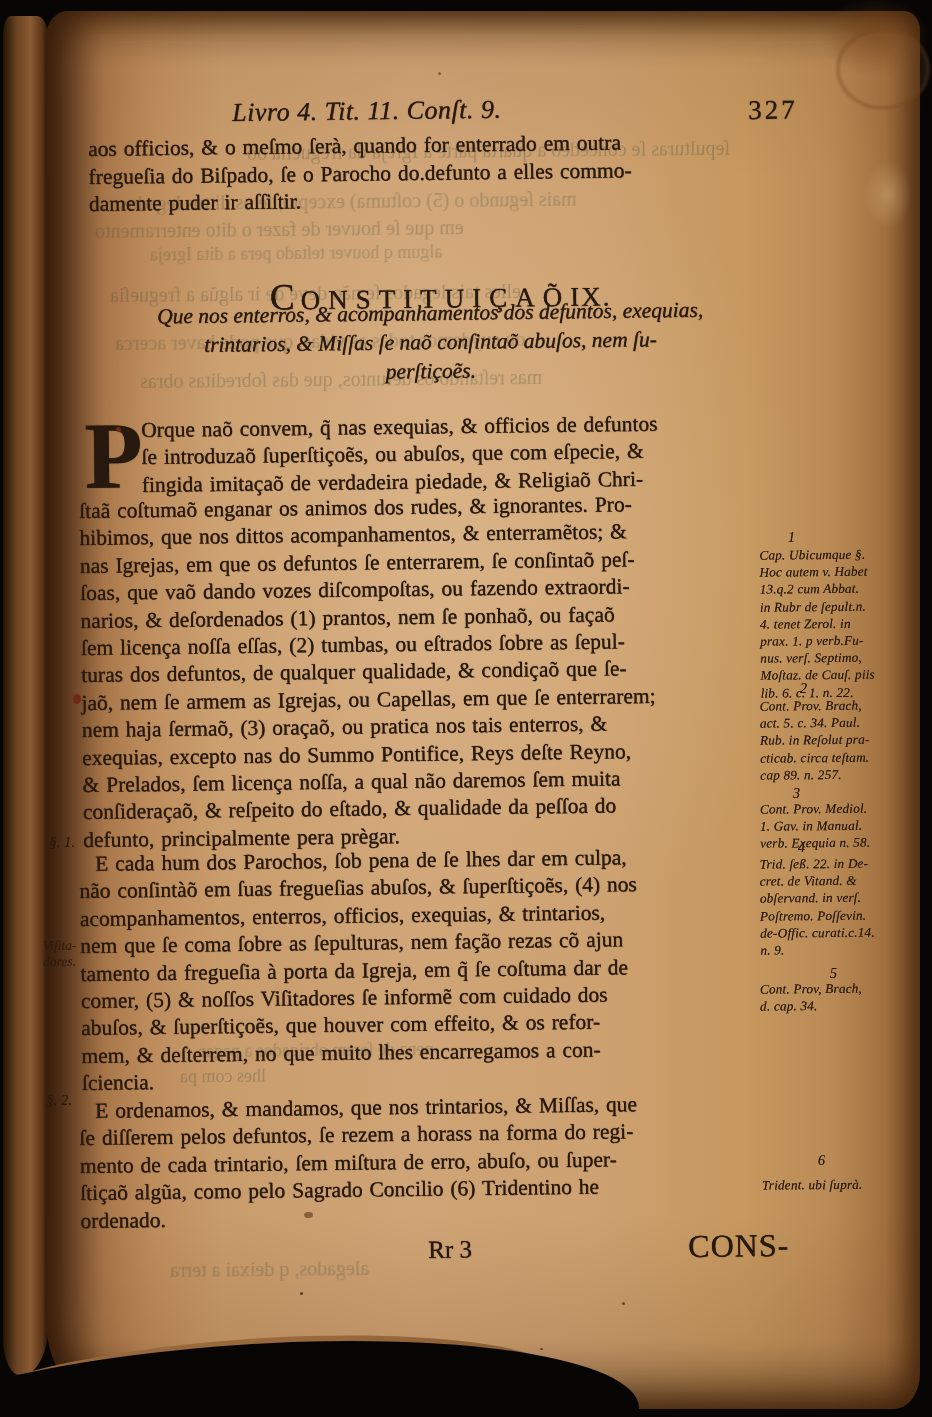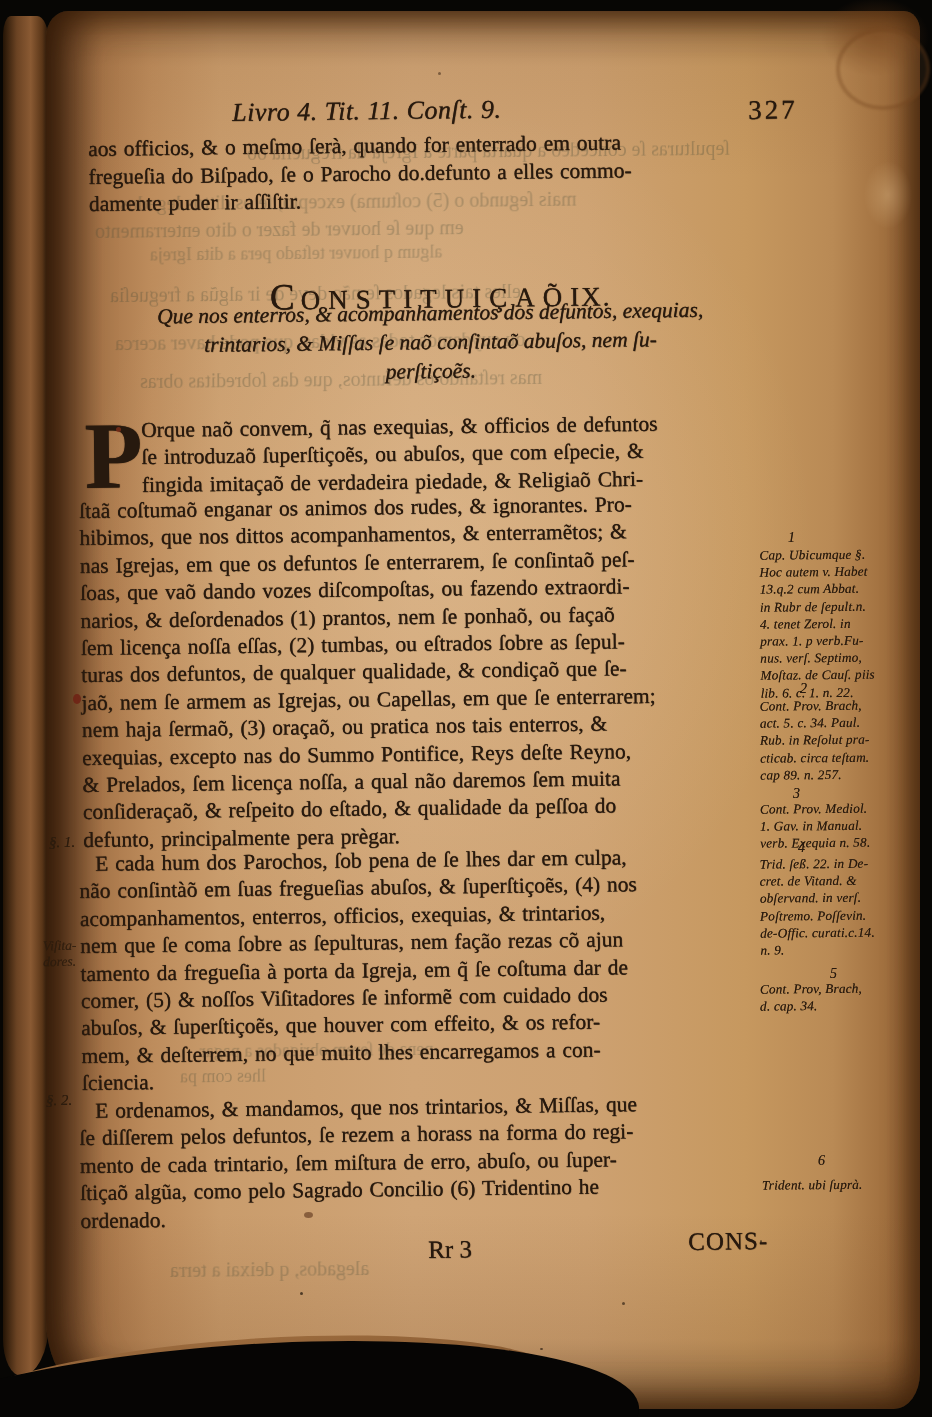--- a/index.html
+++ b/index.html
@@ -50,21 +50,21 @@
   .heading .initial{font-size:37px;letter-spacing:6px;}
   .heading .numeral{letter-spacing:2px;margin-left:0;}
   .subtitle{left:110px;top:303px;width:640px;text-align:center;font-style:italic;font-size:21.5px;line-height:29px;}
   .dropcap{left:84px;top:416px;font-size:95px;line-height:80px;font-weight:bold;
     text-shadow:0 0 1px rgba(30,18,6,.9);}
   .para1a{left:141px;top:417px;width:625px;font-size:21.5px;line-height:27.4px;word-spacing:1.5px;}
   .para1b{left:79px;top:498px;width:690px;font-size:21.5px;line-height:27.4px;word-spacing:1.5px;}
   .sec1{left:79px;top:851px;width:695px;font-size:21.5px;line-height:27.4px;word-spacing:1.5px;text-indent:16px;}
   .sec2{left:79px;top:1098px;width:695px;font-size:21.5px;line-height:27.4px;word-spacing:1.5px;text-indent:16px;}
   .signature{left:428px;top:1236px;font-size:25px;}
-  .catchword{left:688px;top:1228px;font-size:25px;letter-spacing:1px;}
+  .catchword{left:688px;top:1228px;font-size:32px;letter-spacing:1px;}
   
   .gloss{position:absolute;font-style:italic;font-size:15px;color:#2c1c0e;
     text-shadow:0 0 .6px rgba(40,25,10,.7);transform:rotate(-1deg);}
   .g-s1{left:49px;top:834px;}
   .g-vis{left:43px;top:938px;white-space:pre-line;line-height:16px;font-size:13.5px;opacity:.85;}
   .g-s2{left:46px;top:1092px;}
   
   .mn-num{position:absolute;font-size:14px;font-style:italic;text-shadow:0 0 .5px rgba(40,25,10,.7);}
   .mn{position:absolute;width:152px;font-style:italic;font-size:13.2px;line-height:17.2px;
     white-space:pre-line;letter-spacing:.2px;

